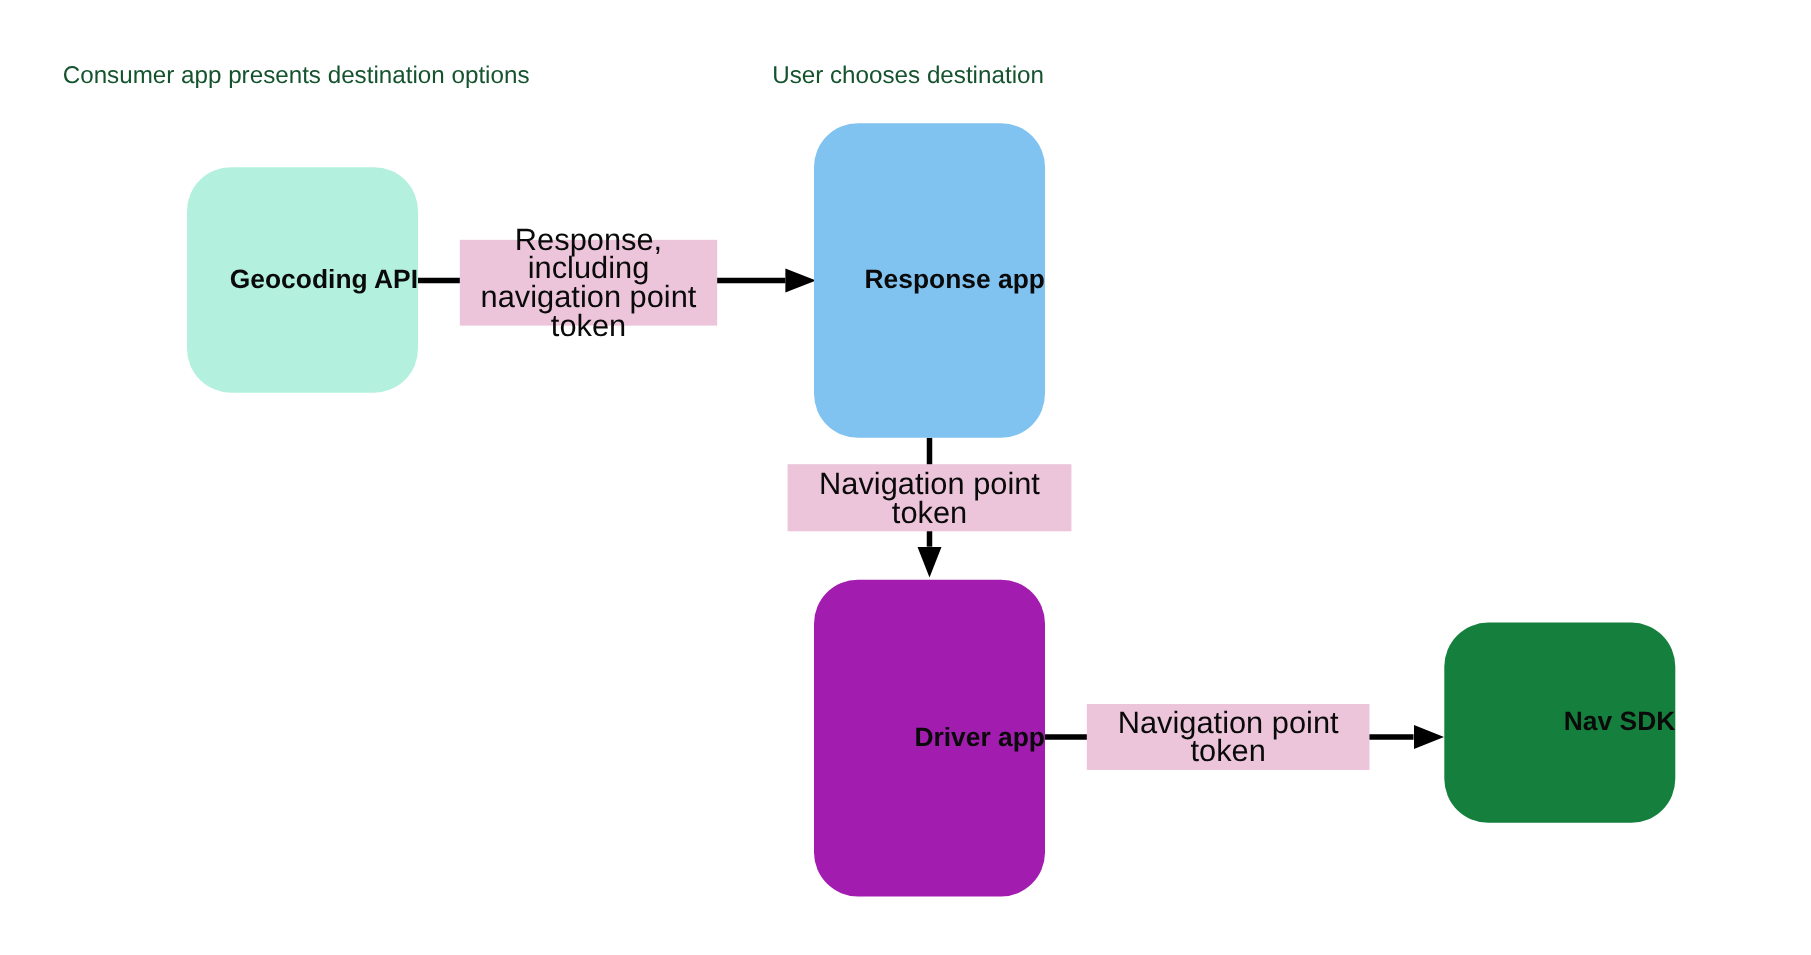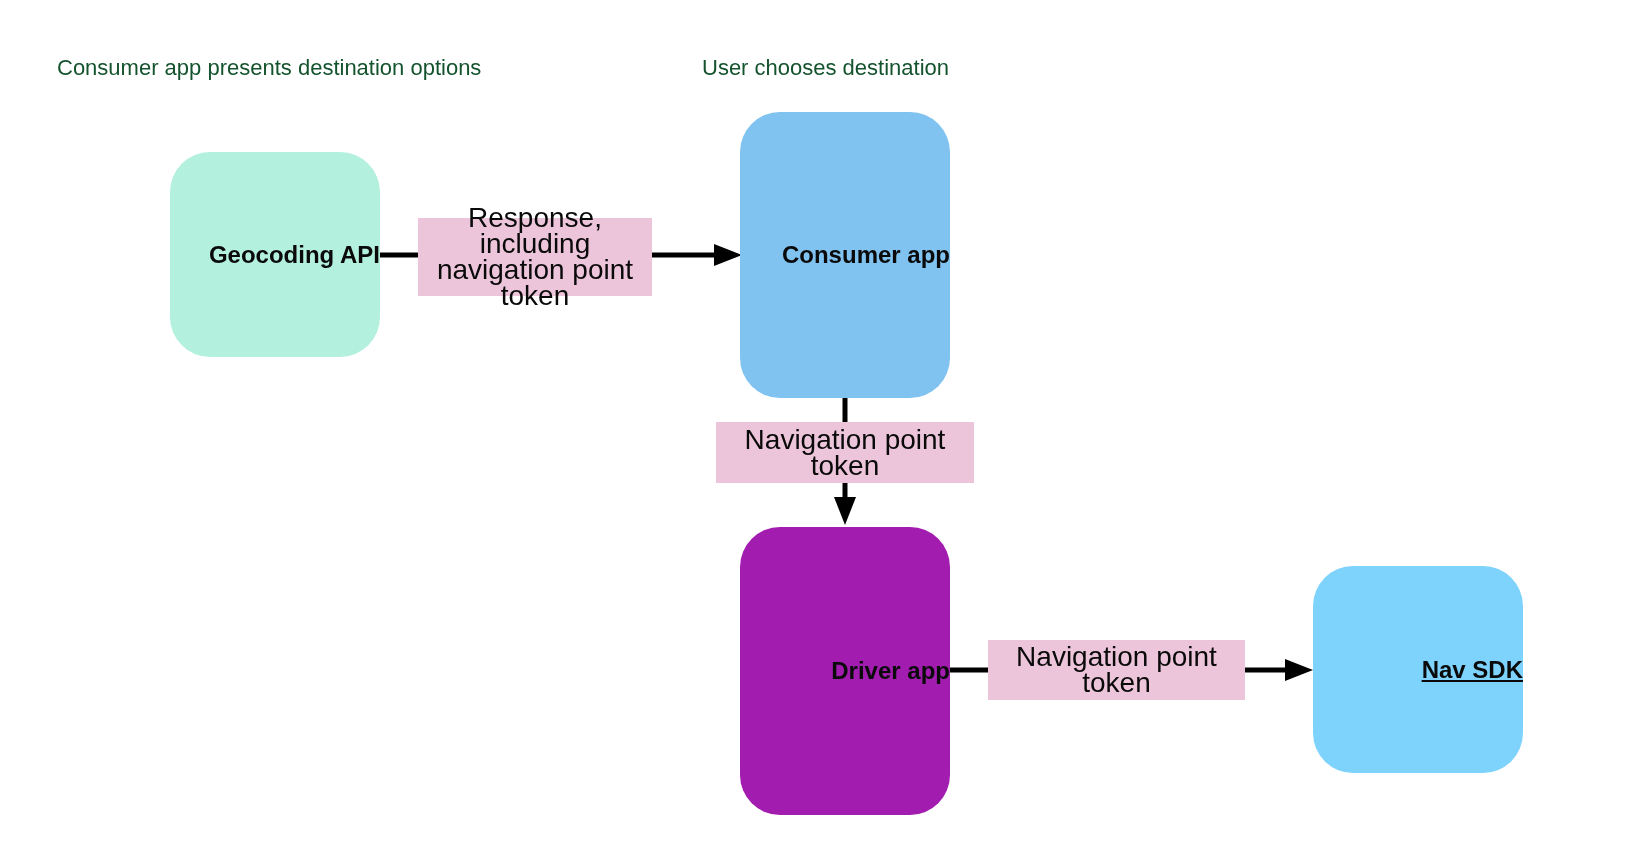--- a/index.html
+++ b/index.html
@@ -39,21 +39,21 @@
     align-items: center;
     justify-content: flex-end;
     text-align: center;
     font-size: 24px;
     font-weight: bold;
     color: #0a0a0a;
   }
   .node-geocoding { left: 170px; top: 152px; width: 210px; height: 205px; background: #b3f0dd; }
   .node-consumer  { left: 740px; top: 112px; width: 210px; height: 286px; background: #80c2f0; }
   .node-driver    { left: 740px; top: 527px; width: 210px; height: 288px; background: #a21caf; }
-  .node-navsdk    { left: 1313px; top: 566px; width: 210px; height: 207px; background: #7dd3fc; text-decoration: underline; }
+  .node-navsdk    { left: 1313px; top: 566px; width: 210px; height: 182px; background: #15803d; }
   .edge-label {
     position: absolute;
     z-index: 3;
     background: #ecc5da;
     display: flex;
     align-items: center;
     justify-content: center;
     text-align: center;
     font-size: 28px;
     line-height: 26px;
@@ -80,21 +80,21 @@
     <line x1="378" y1="255" x2="714" y2="255" stroke="#000000" stroke-width="5" marker-end="url(#arrowhead)"></line>
     <line x1="845" y1="398" x2="845" y2="497" stroke="#000000" stroke-width="5" marker-end="url(#arrowhead)"></line>
     <line x1="950" y1="670" x2="1285" y2="670" stroke="#000000" stroke-width="5" marker-end="url(#arrowhead)"></line>
   </svg>
 
   <div class="node node-geocoding">
     <span>Geocoding API</span>
   </div>
 
   <div class="node node-consumer">
-    <span>Consumer app</span>
+    <span>Response app</span>
   </div>
 
   <div class="node node-driver">
     <span>Driver app</span>
   </div>
 
   <div class="node node-navsdk">
     <span>Nav SDK</span>
   </div>
 

